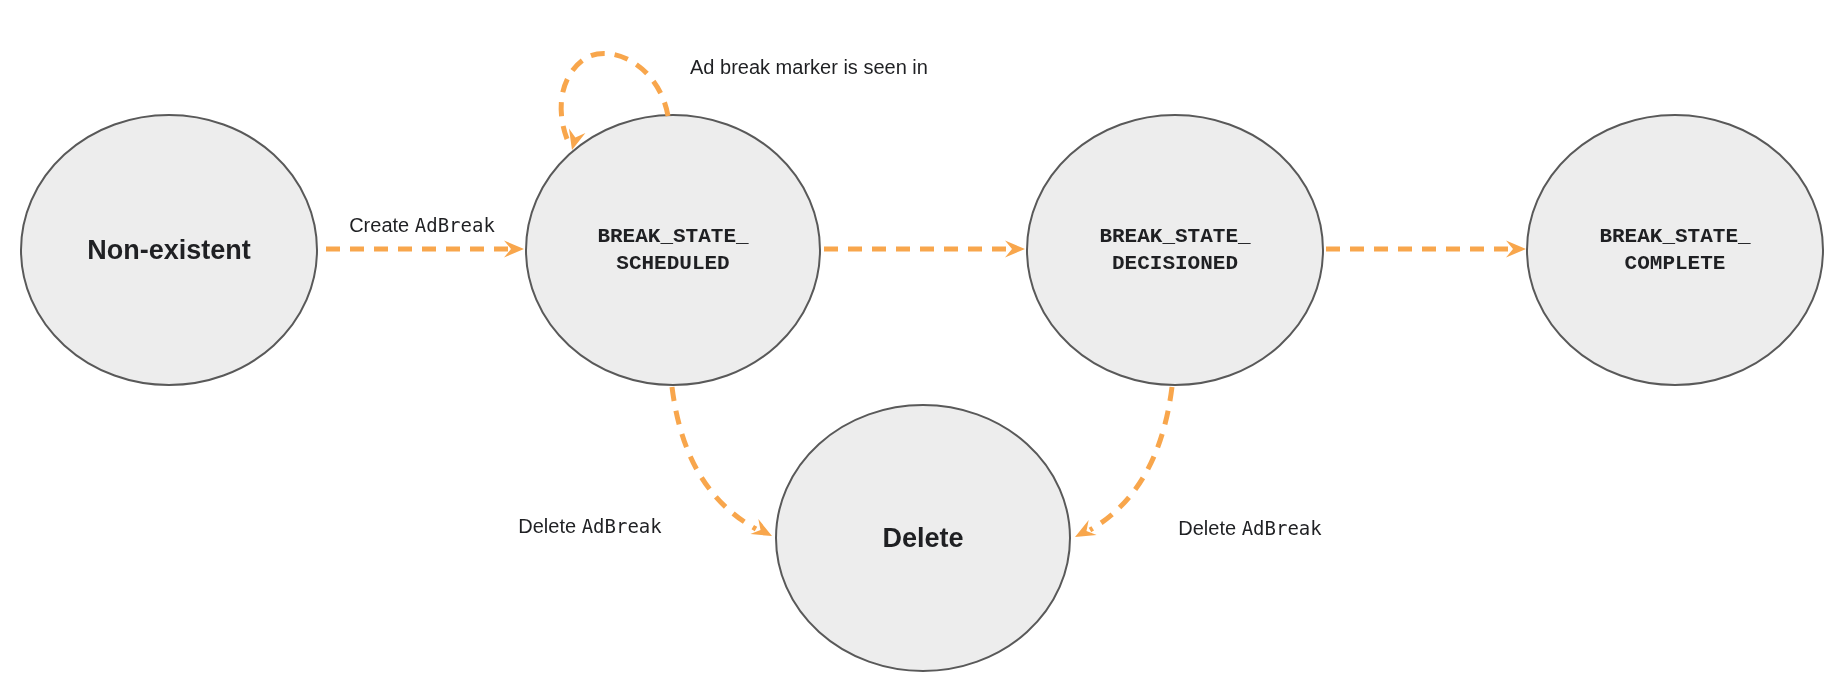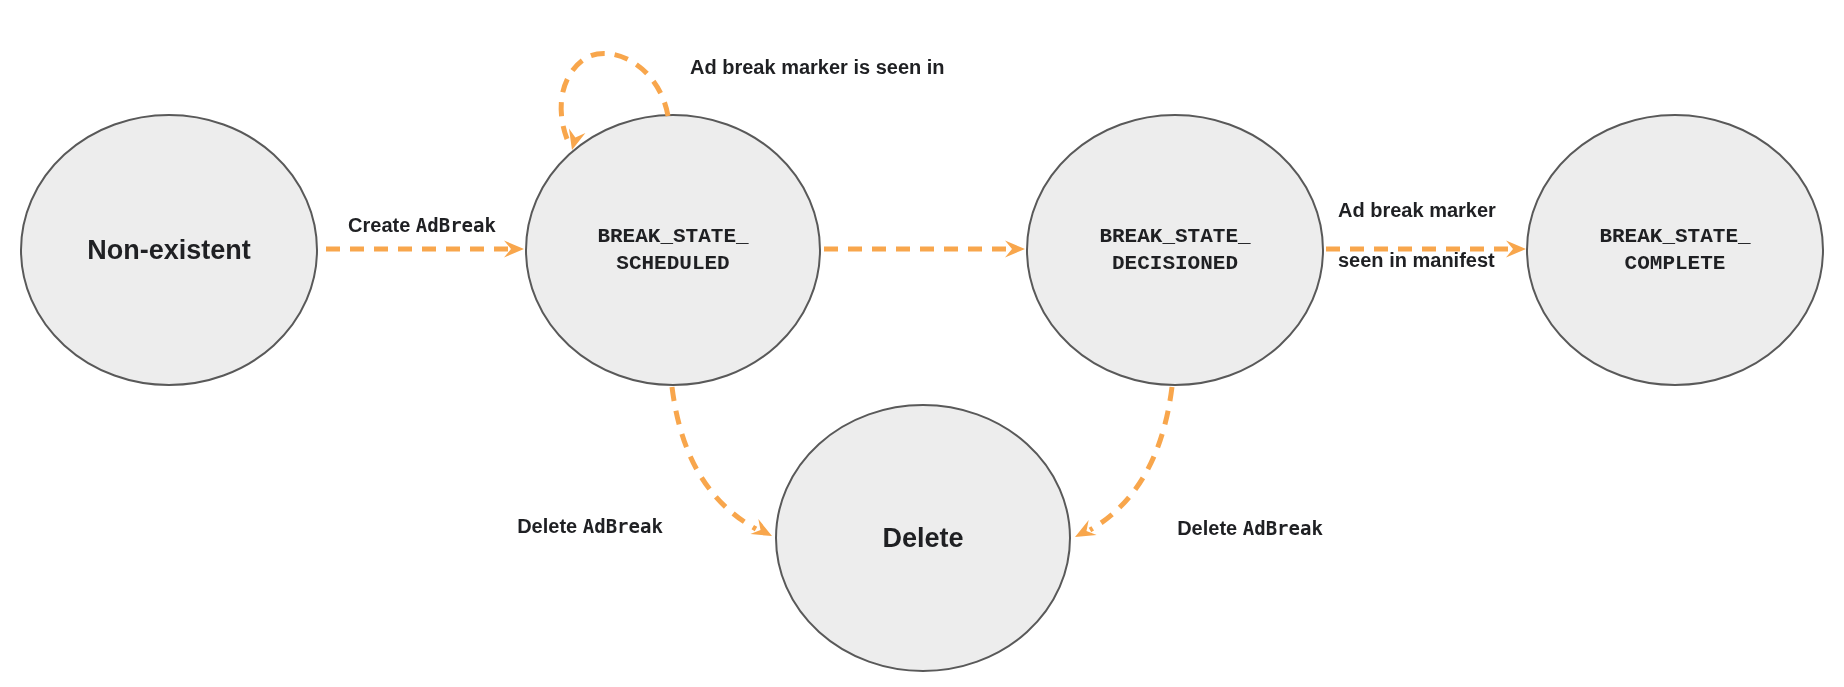--- a/index.html
+++ b/index.html
@@ -11,21 +11,21 @@
   html,body{margin:0;padding:0;background:#ffffff;}
   body{width:1844px;height:687px;overflow:hidden;
        font-family:"Liberation Sans",sans-serif;color:var(--text);}
   .stage{position:relative;width:1844px;height:687px;}
   .stage svg{position:absolute;left:0;top:0;}
 
   .node-ellipse{fill:var(--node-fill);stroke:var(--node-stroke);stroke-width:2;}
   .dash{stroke:var(--arrow);stroke-width:5;fill:none;stroke-dasharray:14 10;}
   .dart{fill:var(--arrow);}
 
-  .lbl{position:absolute;white-space:pre-line;font-weight:bold;}
+  .lbl{position:absolute;white-space:pre-line;}
   .state-label{font-weight:bold;font-size:27px;text-align:center;
                transform:translate(-50%,-50%);white-space:nowrap;}
   .state-label.mono{font-family:Liberation Mono, monospace;font-size:21px;
                     line-height:27px;white-space:pre-line;}
   .edge-label{font-size:20px;line-height:25px;}
   .edge-label .code{font-family:"DejaVu Sans Mono",monospace;font-size:19px;}
   .edge-label .code.small{font-size:17px;}
   .center{transform:translate(-50%,-50%);white-space:nowrap;margin-top:28px;}
 </style>
 </head>
@@ -73,22 +73,18 @@
 
   <div class="lbl state-label" style="left:923px;top:538px;">Delete</div>
 
   <div class="lbl edge-label center" style="left:422px;top:197px;"><span>Create </span><span class="code">AdBreak</span></div>
 
   <div class="lbl edge-label" style="left:690px;top:30px;">
     <div>Ad break marker is seen in</div>
   </div>
 
 
-  <div class="lbl edge-label" style="left:1338px;top:173px;">
-    <div>Ad break marker</div>
-    <div>seen in manifest</div>
-  </div>
 
   <div class="lbl edge-label center" style="left:590px;top:498px;"><span>Delete </span><span class="code">AdBreak</span></div>
 
   <div class="lbl edge-label center" style="left:1250px;top:500px;"><span>Delete </span><span class="code">AdBreak</span></div>
 
 </div>
 
 </body></html>

